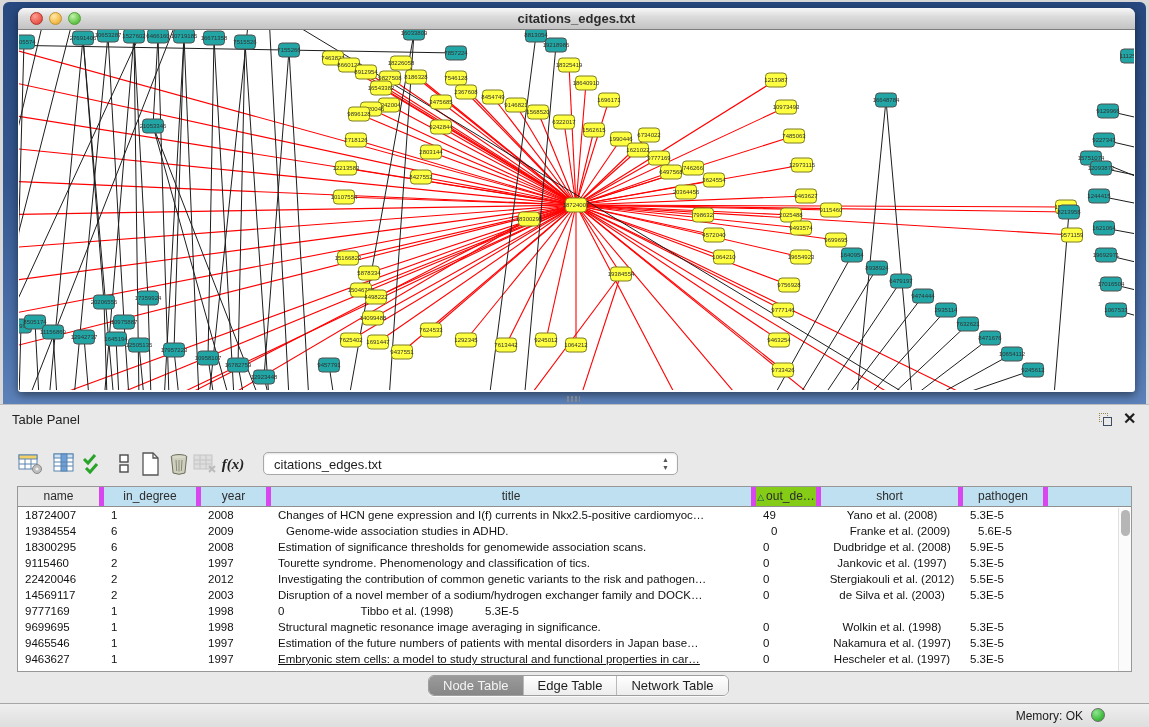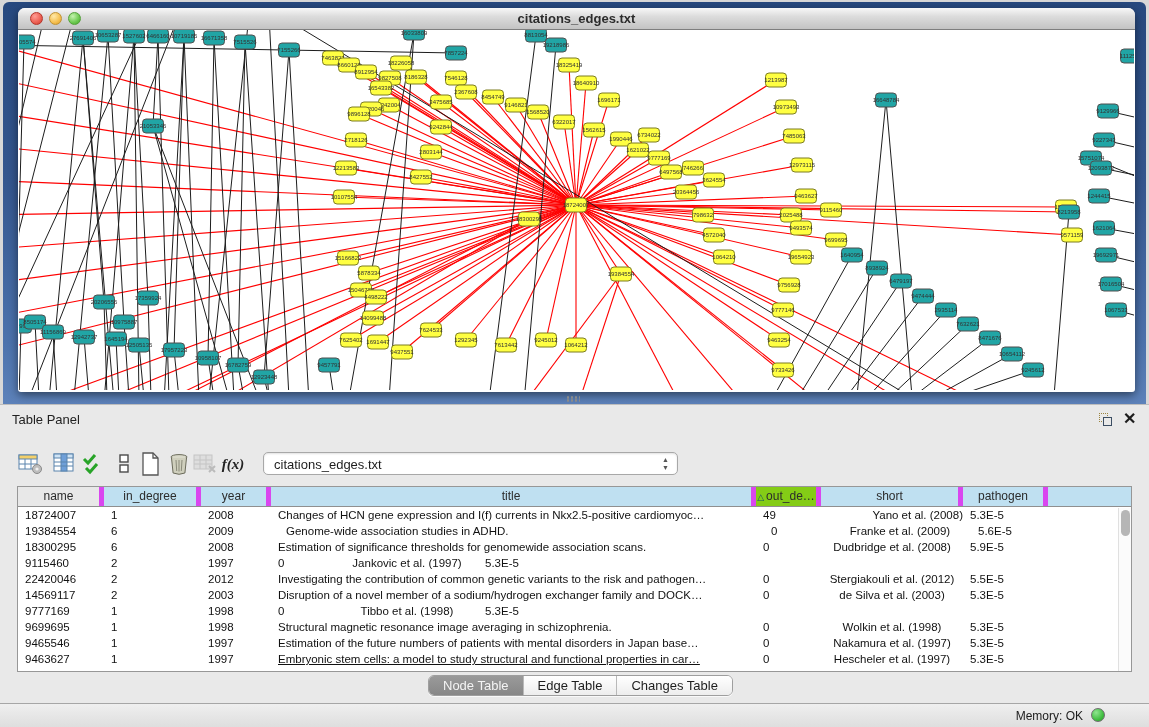--- a/index.html
+++ b/index.html
@@ -835,21 +835,21 @@
         <div class="th" style="width: 85px; background: rgb(191, 224, 241);">pathogen</div>
         <div class="th" style="flex: 1 1 0%; background: rgb(191, 224, 241); border-right: none;"></div>
       </div>
     <div>
         <div class="trow">
           <div class="td" style="width: 86px;">18724007</div>
           <div class="td" style="width: 97px;">1</div>
           <div class="td" style="width: 70px;">2008</div>
           <div class="td" style="width: 485px;">Changes of HCN gene expression and I(f) currents in Nkx2.5-positive cardiomyoc…</div>
           <div class="td" style="width: 65px;">49</div>
-          <div class="td center" style="width: 142px; text-align: right;">Yano et al. (2008)</div>
+          <div class="td center" style="width: 142px;">Yano et al. (2008)</div>
           <div class="td" style="width: 85px;">5.3E-5</div>
         </div>
         <div class="trow">
           <div class="td" style="width: 86px;">19384554</div>
           <div class="td" style="width: 97px;">6</div>
           <div class="td" style="width: 70px;">2009</div>
           <div class="td" style="width: 485px; margin-left: 8px;">Genome-wide association studies in ADHD.</div>
           <div class="td" style="width: 65px;">0</div>
           <div class="td center" style="width: 142px;">Franke et al. (2009)</div>
           <div class="td" style="width: 85px;">5.6E-5</div>
@@ -860,20 +860,21 @@
           <div class="td" style="width: 70px;">2008</div>
           <div class="td" style="width: 485px;">Estimation of significance thresholds for genomewide association scans.</div>
           <div class="td" style="width: 65px;">0</div>
           <div class="td center" style="width: 142px;">Dudbridge et al. (2008)</div>
           <div class="td" style="width: 85px;">5.9E-5</div>
         </div>
         <div class="trow">
           <div class="td" style="width: 86px;">9115460</div>
           <div class="td" style="width: 97px;">2</div>
           <div class="td" style="width: 70px;">1997</div>
+          <div class="td" style="width: 485px;">Tourette syndrome. Phenomenology and classification of tics.</div>
           <div class="td" style="width: 65px;">0</div>
           <div class="td center" style="width: 142px;">Jankovic et al. (1997)</div>
           <div class="td" style="width: 85px;">5.3E-5</div>
         </div>
         <div class="trow">
           <div class="td" style="width: 86px;">22420046</div>
           <div class="td" style="width: 97px;">2</div>
           <div class="td" style="width: 70px;">2012</div>
           <div class="td" style="width: 485px;">Investigating the contribution of common genetic variants to the risk and pathogen…</div>
           <div class="td" style="width: 65px;">0</div>
@@ -894,21 +895,21 @@
           <div class="td" style="width: 97px;">1</div>
           <div class="td" style="width: 70px;">1998</div>
           <div class="td" style="width: 65px;">0</div>
           <div class="td center" style="width: 142px;">Tibbo et al. (1998)</div>
           <div class="td" style="width: 85px;">5.3E-5</div>
         </div>
         <div class="trow">
           <div class="td" style="width: 86px;">9699695</div>
           <div class="td" style="width: 97px;">1</div>
           <div class="td" style="width: 70px;">1998</div>
-          <div class="td" style="width: 485px;">Structural magnetic resonance image averaging in schizophrenia.</div>
+          <div class="td" style="width: 485px;">Structural magnetic resonance image averaging in significance.</div>
           <div class="td" style="width: 65px;">0</div>
           <div class="td center" style="width: 142px;">Wolkin et al. (1998)</div>
           <div class="td" style="width: 85px;">5.3E-5</div>
         </div>
         <div class="trow">
           <div class="td" style="width: 86px;">9465546</div>
           <div class="td" style="width: 97px;">1</div>
           <div class="td" style="width: 70px;">1997</div>
           <div class="td" style="width: 485px;">Estimation of the future numbers of patients with mental disorders in Japan base…</div>
           <div class="td" style="width: 65px;">0</div>
@@ -926,20 +927,20 @@
         </div>
       </div>
     <div class="vscroll">
       <div class="vthumb"></div>
     </div>
   </div>
 
   <div class="tabs">
       <div class="seg sel">Node Table</div>
       <div class="seg">Edge Table</div>
-      <div class="seg">Changes Table</div>
+      <div class="seg">Network Table</div>
     </div>
 </div>
 
 <div class="status-bar">
   <span class="memory-label">Memory: OK</span>
   <span class="memory-dot"></span>
 </div>
 
 </body></html>

